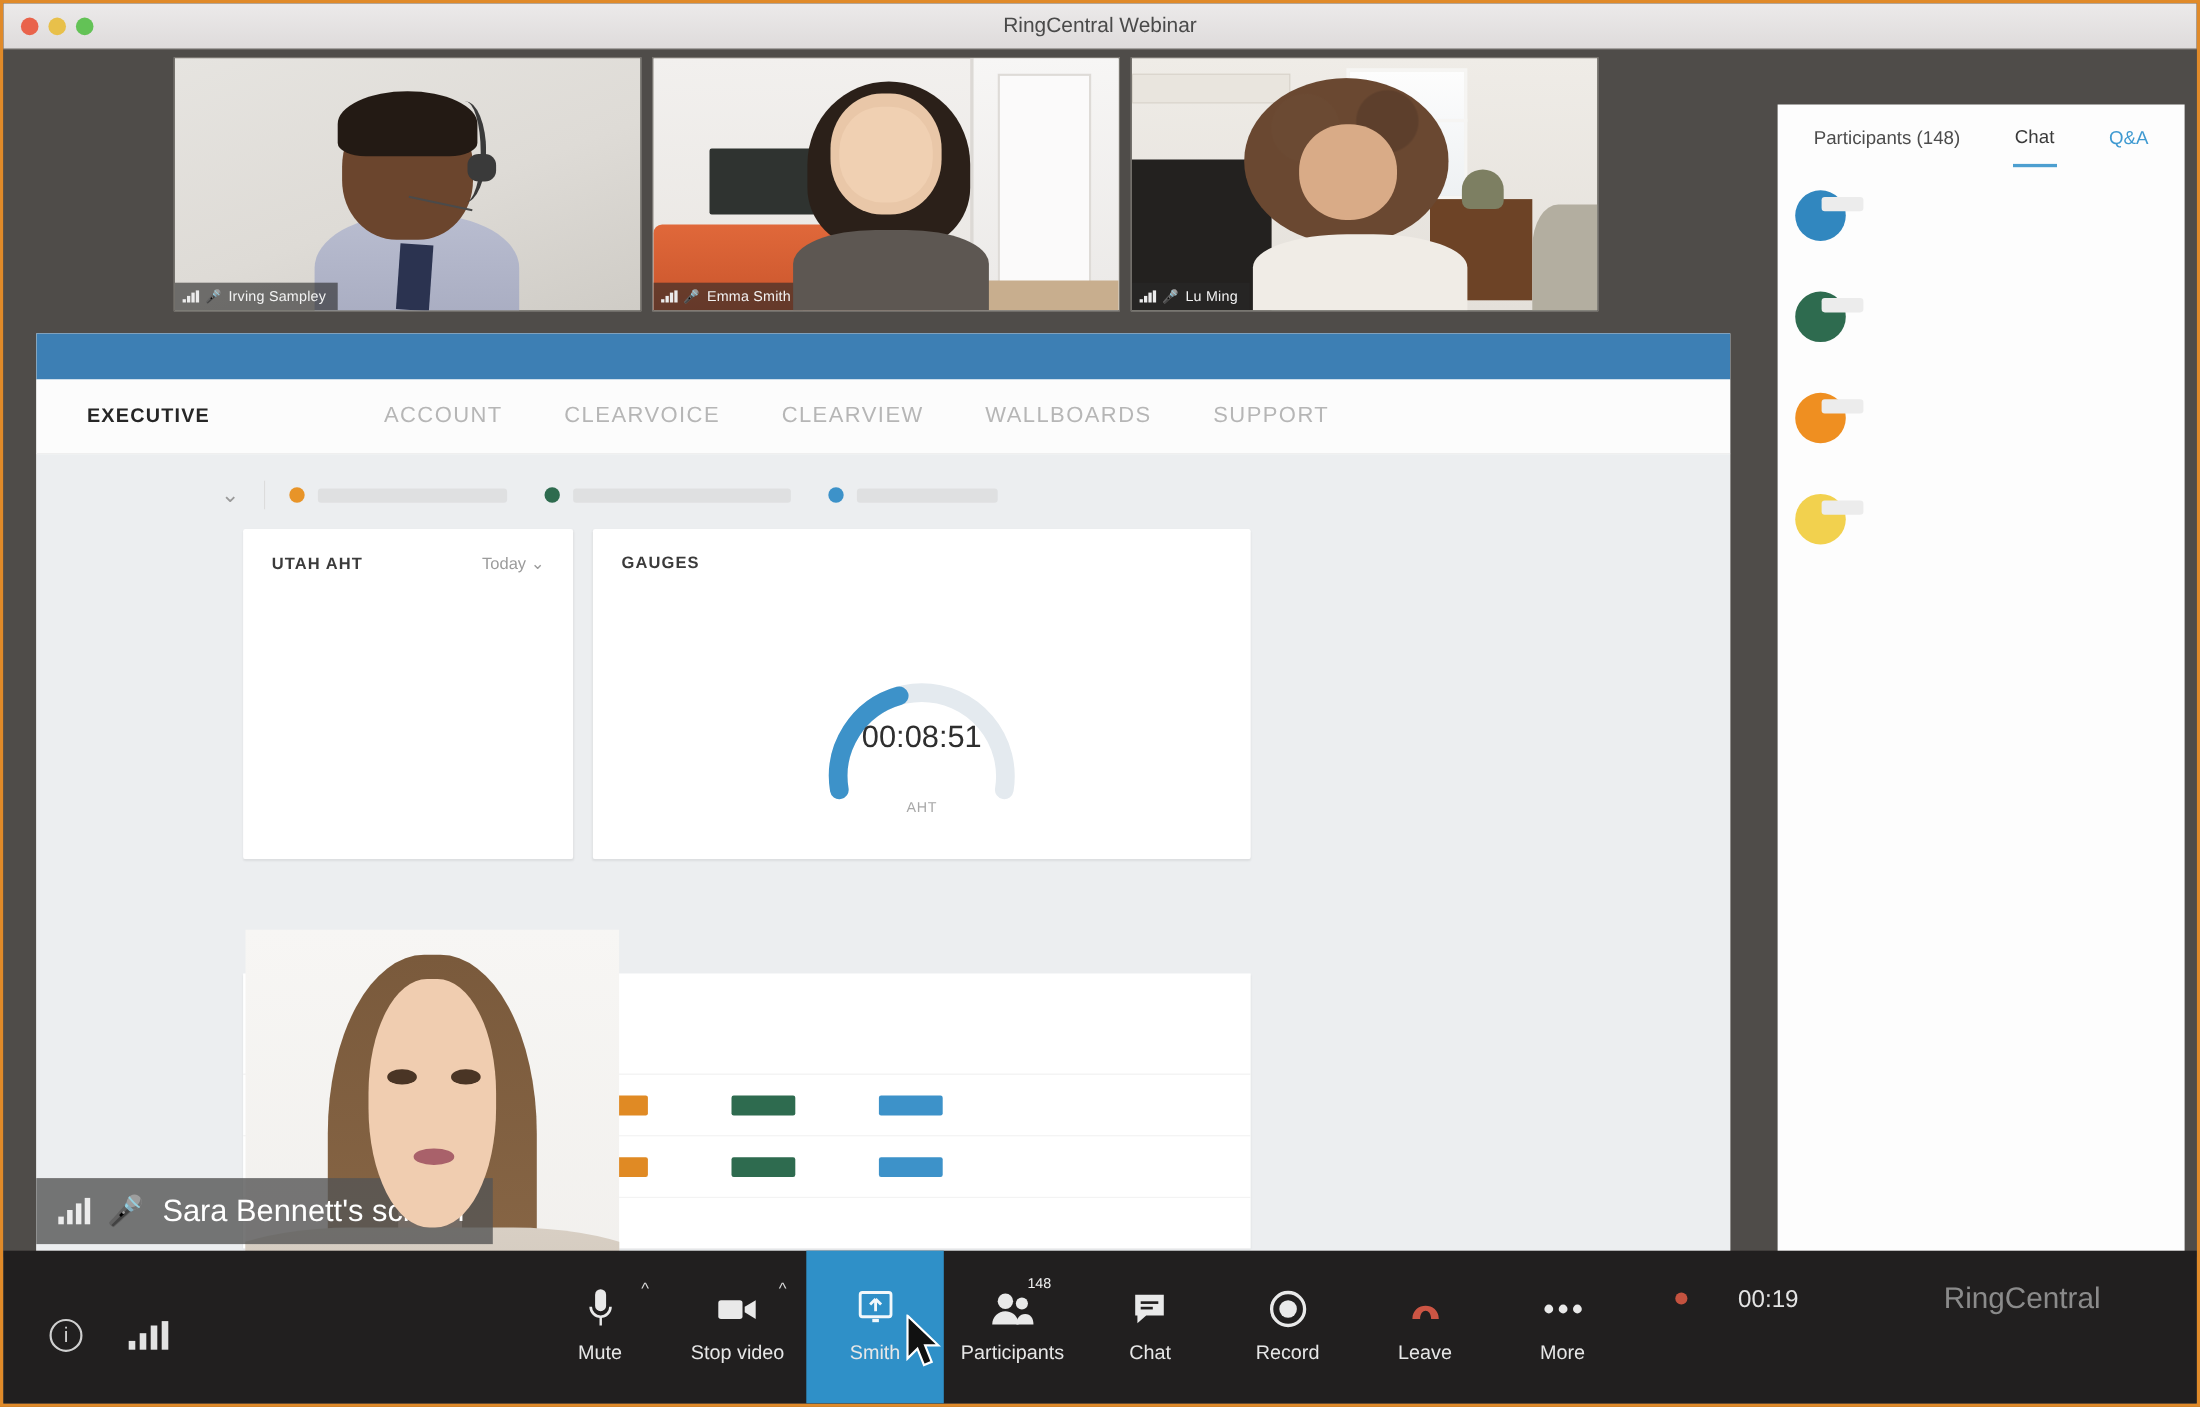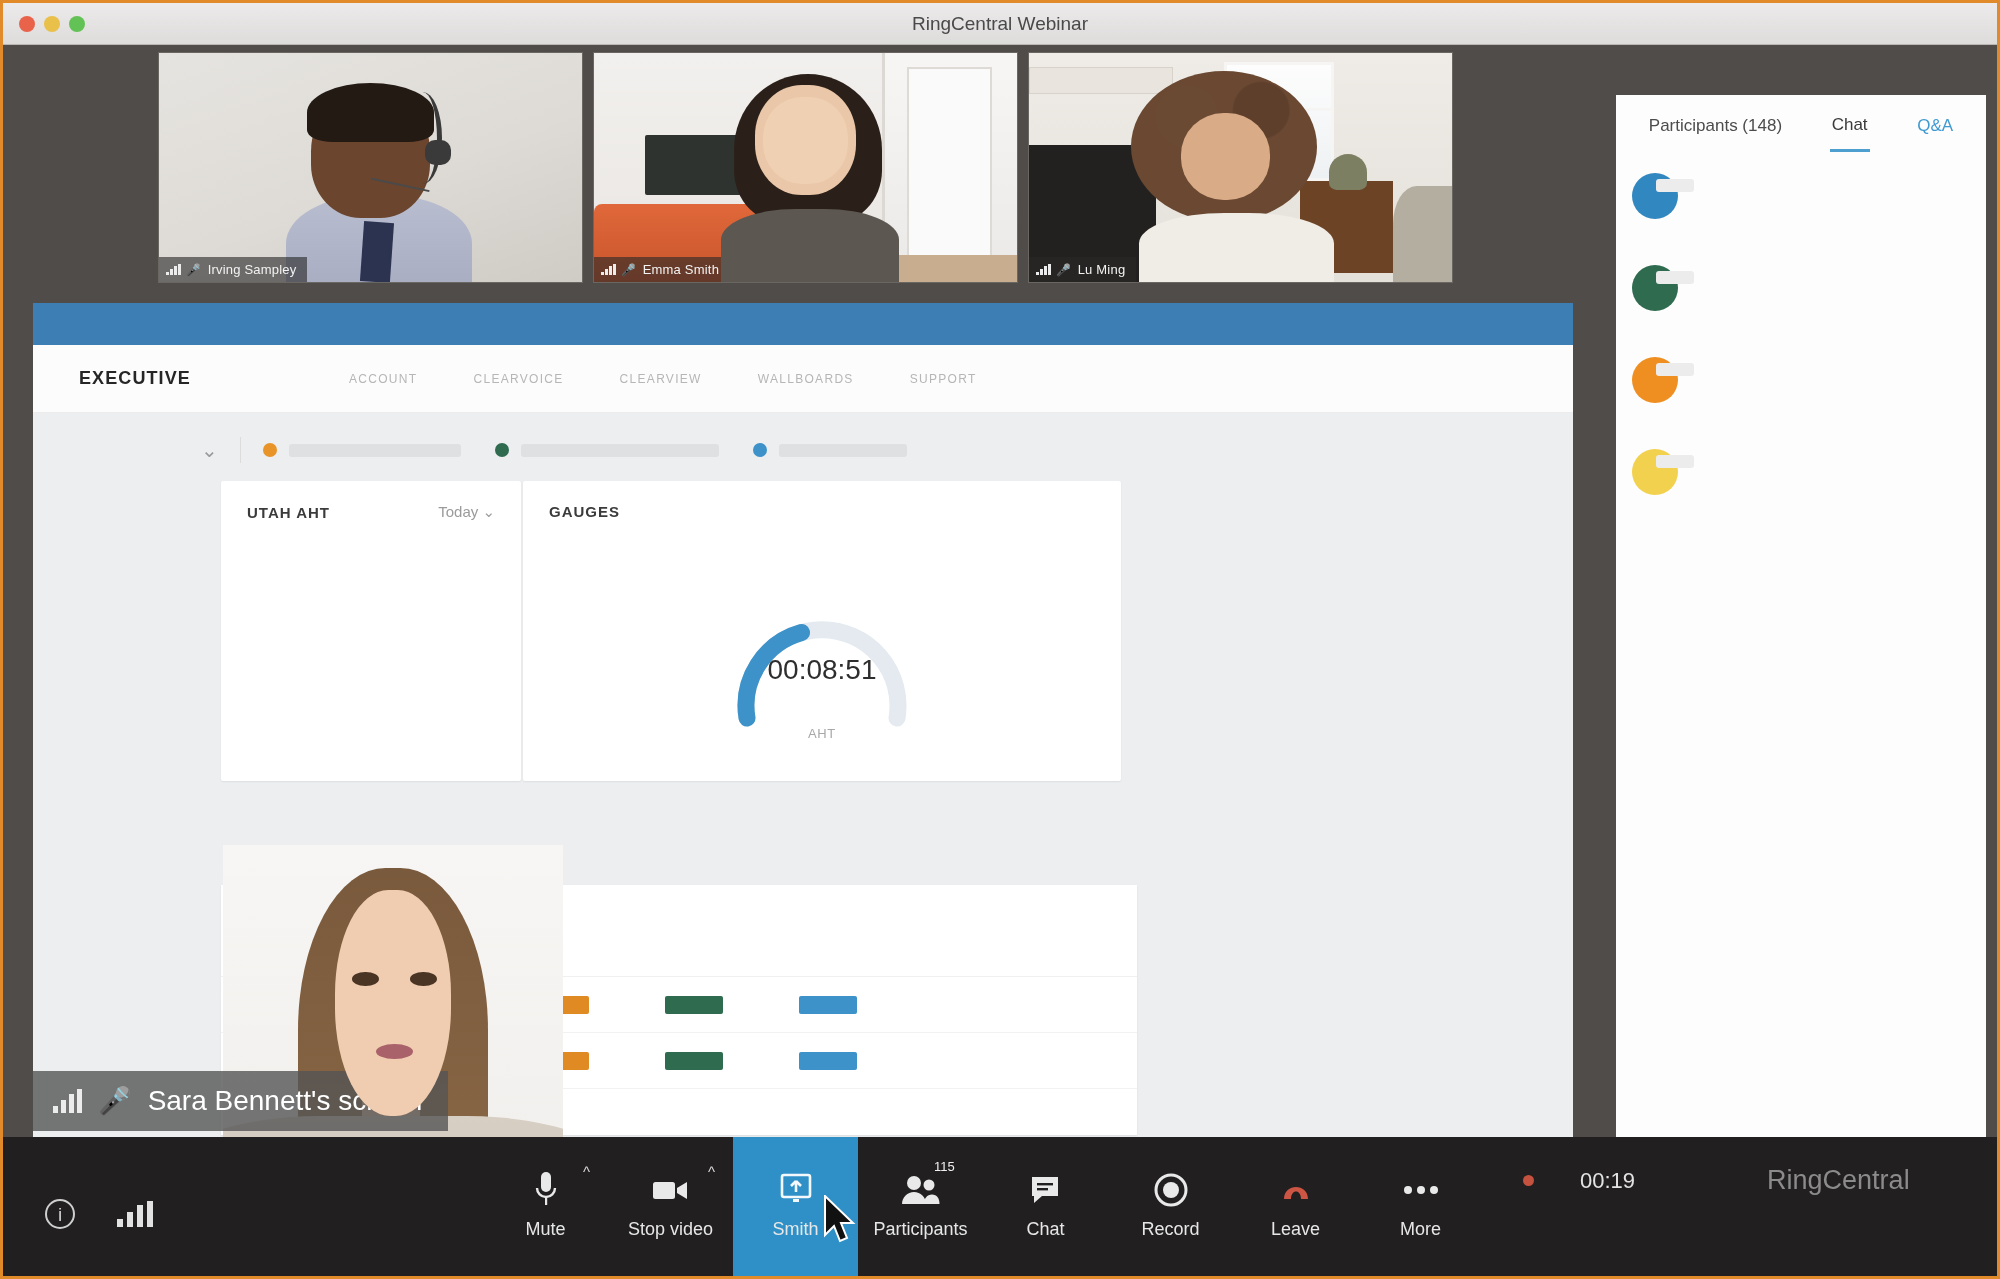--- a/index.html
+++ b/index.html
@@ -155,38 +155,38 @@
   .dash-nav {
     height: 68px; background: #fcfcfc;
     display: flex; align-items: center;
     border-bottom: 1px solid #ececec;
   }
   .dash-nav .brand {
     font-size: 18px; font-weight: bold; color: #262626;
     letter-spacing: 1.1px; margin-left: 46px; width: 270px;
   }
   .dash-nav .navitem {
-    font-size: 12px; color: #b6b6b6; letter-spacing: 1.3px;
+    font-size: 20px; color: #b6b6b6; letter-spacing: 1.3px;
     margin-right: 56px; white-space: nowrap;
   }
   .dash-body { background: #eceef0; height: 756px; position: relative; }
 
   .legend-row {
     display: flex; align-items: center;
     padding: 24px 0 18px 168px;
   }
   .chev {
     font-size: 20px; color: #9a9a9a; margin-right: 22px; line-height: 1;
   }
   .legend-div { width: 1px; height: 26px; background: #dcdcdc; margin-right: 22px; }
   .legend-chip { display: flex; align-items: center; gap: 12px; margin-right: 34px; }
   .dot { width: 14px; height: 14px; border-radius: 50%; }
   .ghostbar { height: 13px; border-radius: 3px; background: #dfe0e1; }
 
-  .cards-row { display: flex; gap: 2px; padding: 0 28px 0 188px; }
+  .cards-row { display: flex; gap: 18px; padding: 0 28px 0 188px; }
   .card { background:#fff; border-radius:2px; box-shadow: 0 1px 2px rgba(0,0,0,.07); }
   .card-head {
     display: flex; align-items: center; justify-content: space-between;
     padding: 22px 26px 4px 26px;
   }
   .card-title {
     font-size: 15px; font-weight: bold; color: #3b3b3b; letter-spacing: 1px;
   }
   .card-period { font-size: 15px; color: #9b9b9b; }
   .card-utah { width: 300px; height: 300px; }
@@ -609,21 +609,21 @@
 
       <div class="tbtn">
         <span class="glyph">
           <svg width="44" height="32" viewBox="0 0 44 32">
               <circle cx="15" cy="9" r="7" fill="#e9e9e9"></circle>
               <circle cx="30" cy="11" r="5.5" fill="#e9e9e9"></circle>
               <path d="M3 30c0-7 5.5-12 12-12s12 5 12 12z" fill="#e9e9e9"></path>
               <path d="M25 30c0-5.5 3-9.5 8-9.5s7.5 4 7.5 9.5z" fill="#e9e9e9"></path>
             </svg>
         </span>
-        <span class="badge-count">115</span>
+        <span class="badge-count">148</span>
         <span class="tlabel">Participants</span>
       </div>
 
       <div class="tbtn">
         <span class="glyph">
           <svg width="34" height="32" viewBox="0 0 34 32">
               <path d="M3 3h26v19H13l-8 7V22H3z" fill="#e9e9e9"></path>
               <rect x="8" y="9" width="16" height="2.4" fill="#211f1f"></rect>
               <rect x="8" y="14" width="11" height="2.4" fill="#211f1f"></rect>
             </svg>

